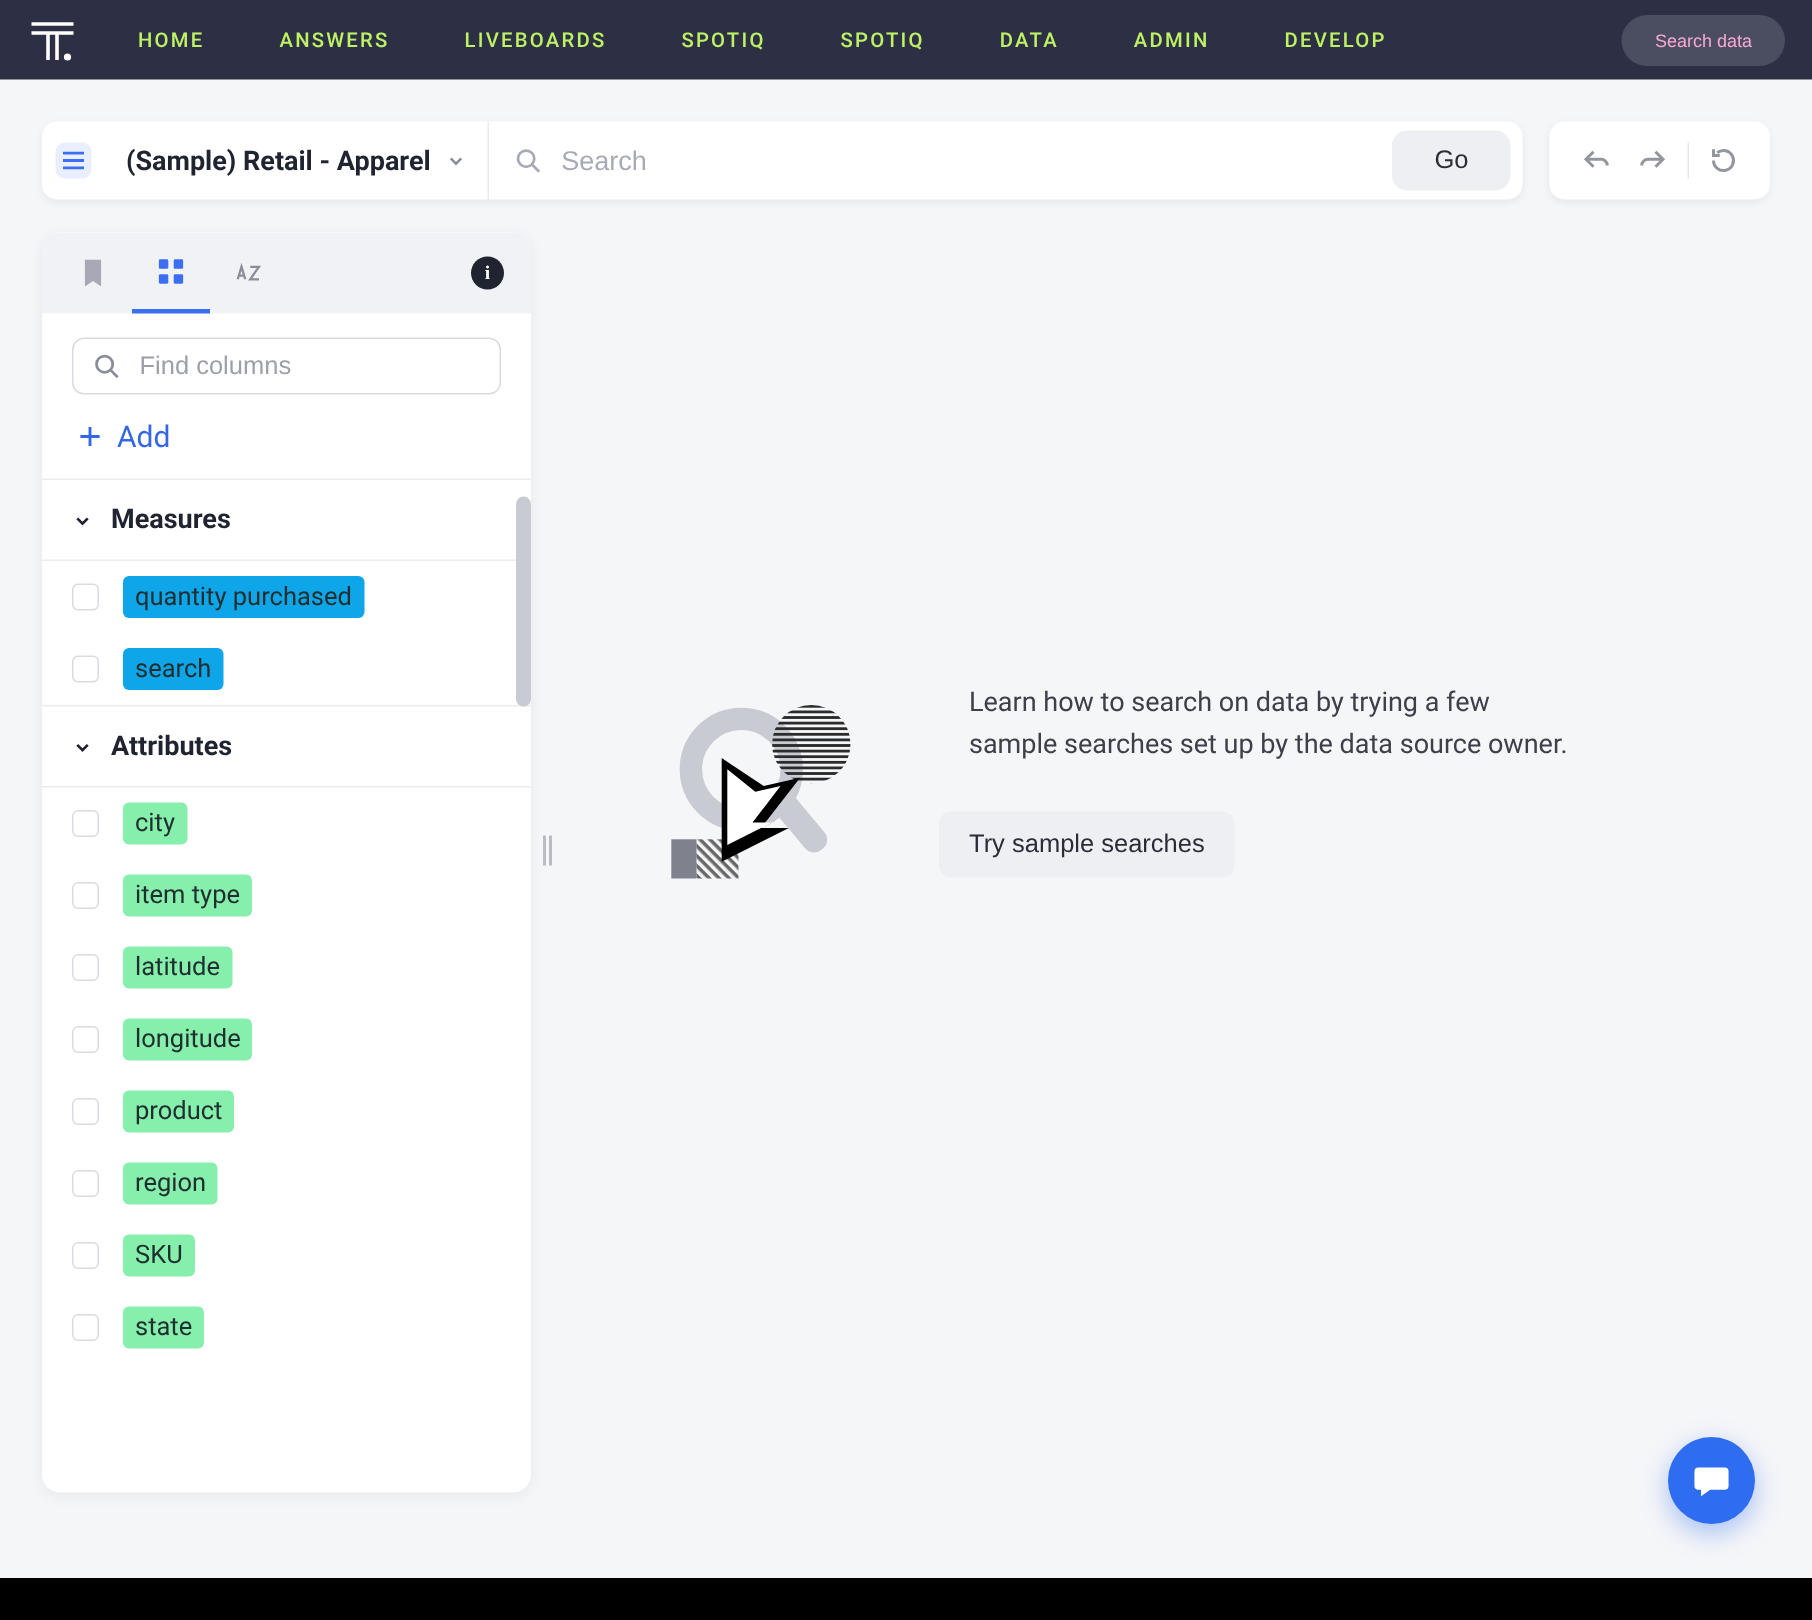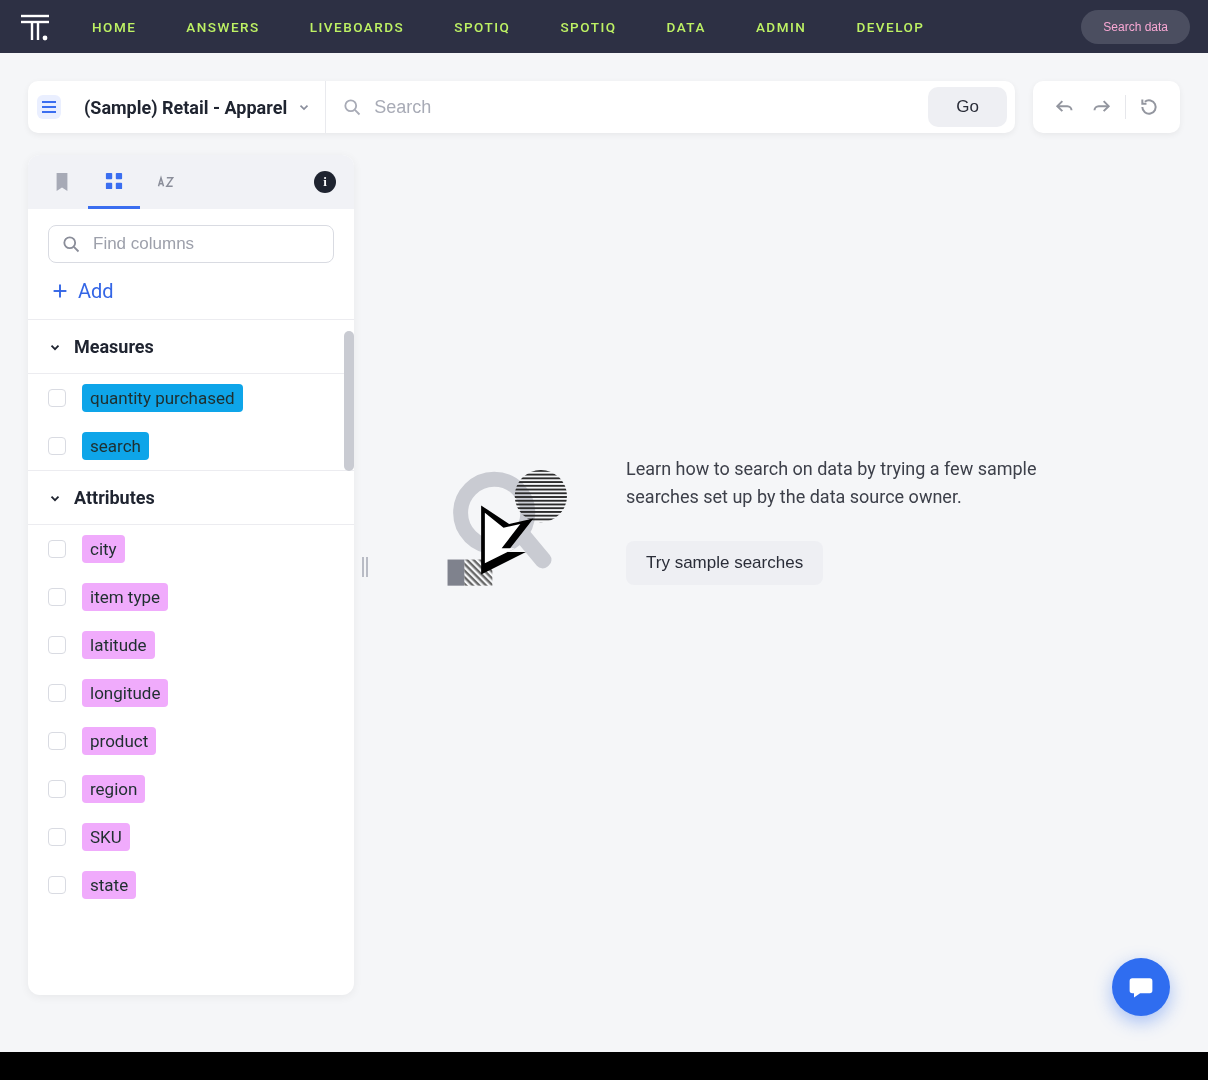--- a/index.html
+++ b/index.html
@@ -199,21 +199,21 @@
   }
   .pill {
     padding: 4px 8px;
     border-radius:4px;
     font-size:17px;
     color:#1f2f2f;
     cursor:pointer;
     display:inline-block;
   }
   .pill.measure { background:#0ea5e9; }
-  .pill.attr { background:#f0abfc; }
+  .pill.attr { background:#86efac; }
 
   .scrollshadow {
     position:absolute; top:176px; right:0; width:10px; height:140px;
     background:#c9cbd2; border-radius:6px;
   }
 
   
   .drag-handle {
     width:22px;
     display:flex;align-items:center;justify-content:center;
@@ -232,21 +232,21 @@
     padding: 300px 40px 0 60px;
   }
   .empty-graphic {
     width:150px;height:140px;position:relative;flex-shrink:0;
   }
   .empty-text { max-width: 420px; }
   .empty-text h2 {
     font-size: 28px; font-weight:800; color:#1a1c24; margin-bottom:22px;
   }
   .empty-text p {
-    font-size:18px; line-height:1.55; color:#3d404a; margin-bottom:30px;
+    font-size:18px; line-height:1.55; color:#3d404a; margin-bottom:30px;margin-left:20px;
   }
   .try-btn {
     background:#eeeff3;border:none;border-radius:8px;
     padding:12px 20px;font-size:17px;color:#2a2d38;cursor:pointer;
   }
 
   
   .chat {
     position:absolute;
     right: 38px;

